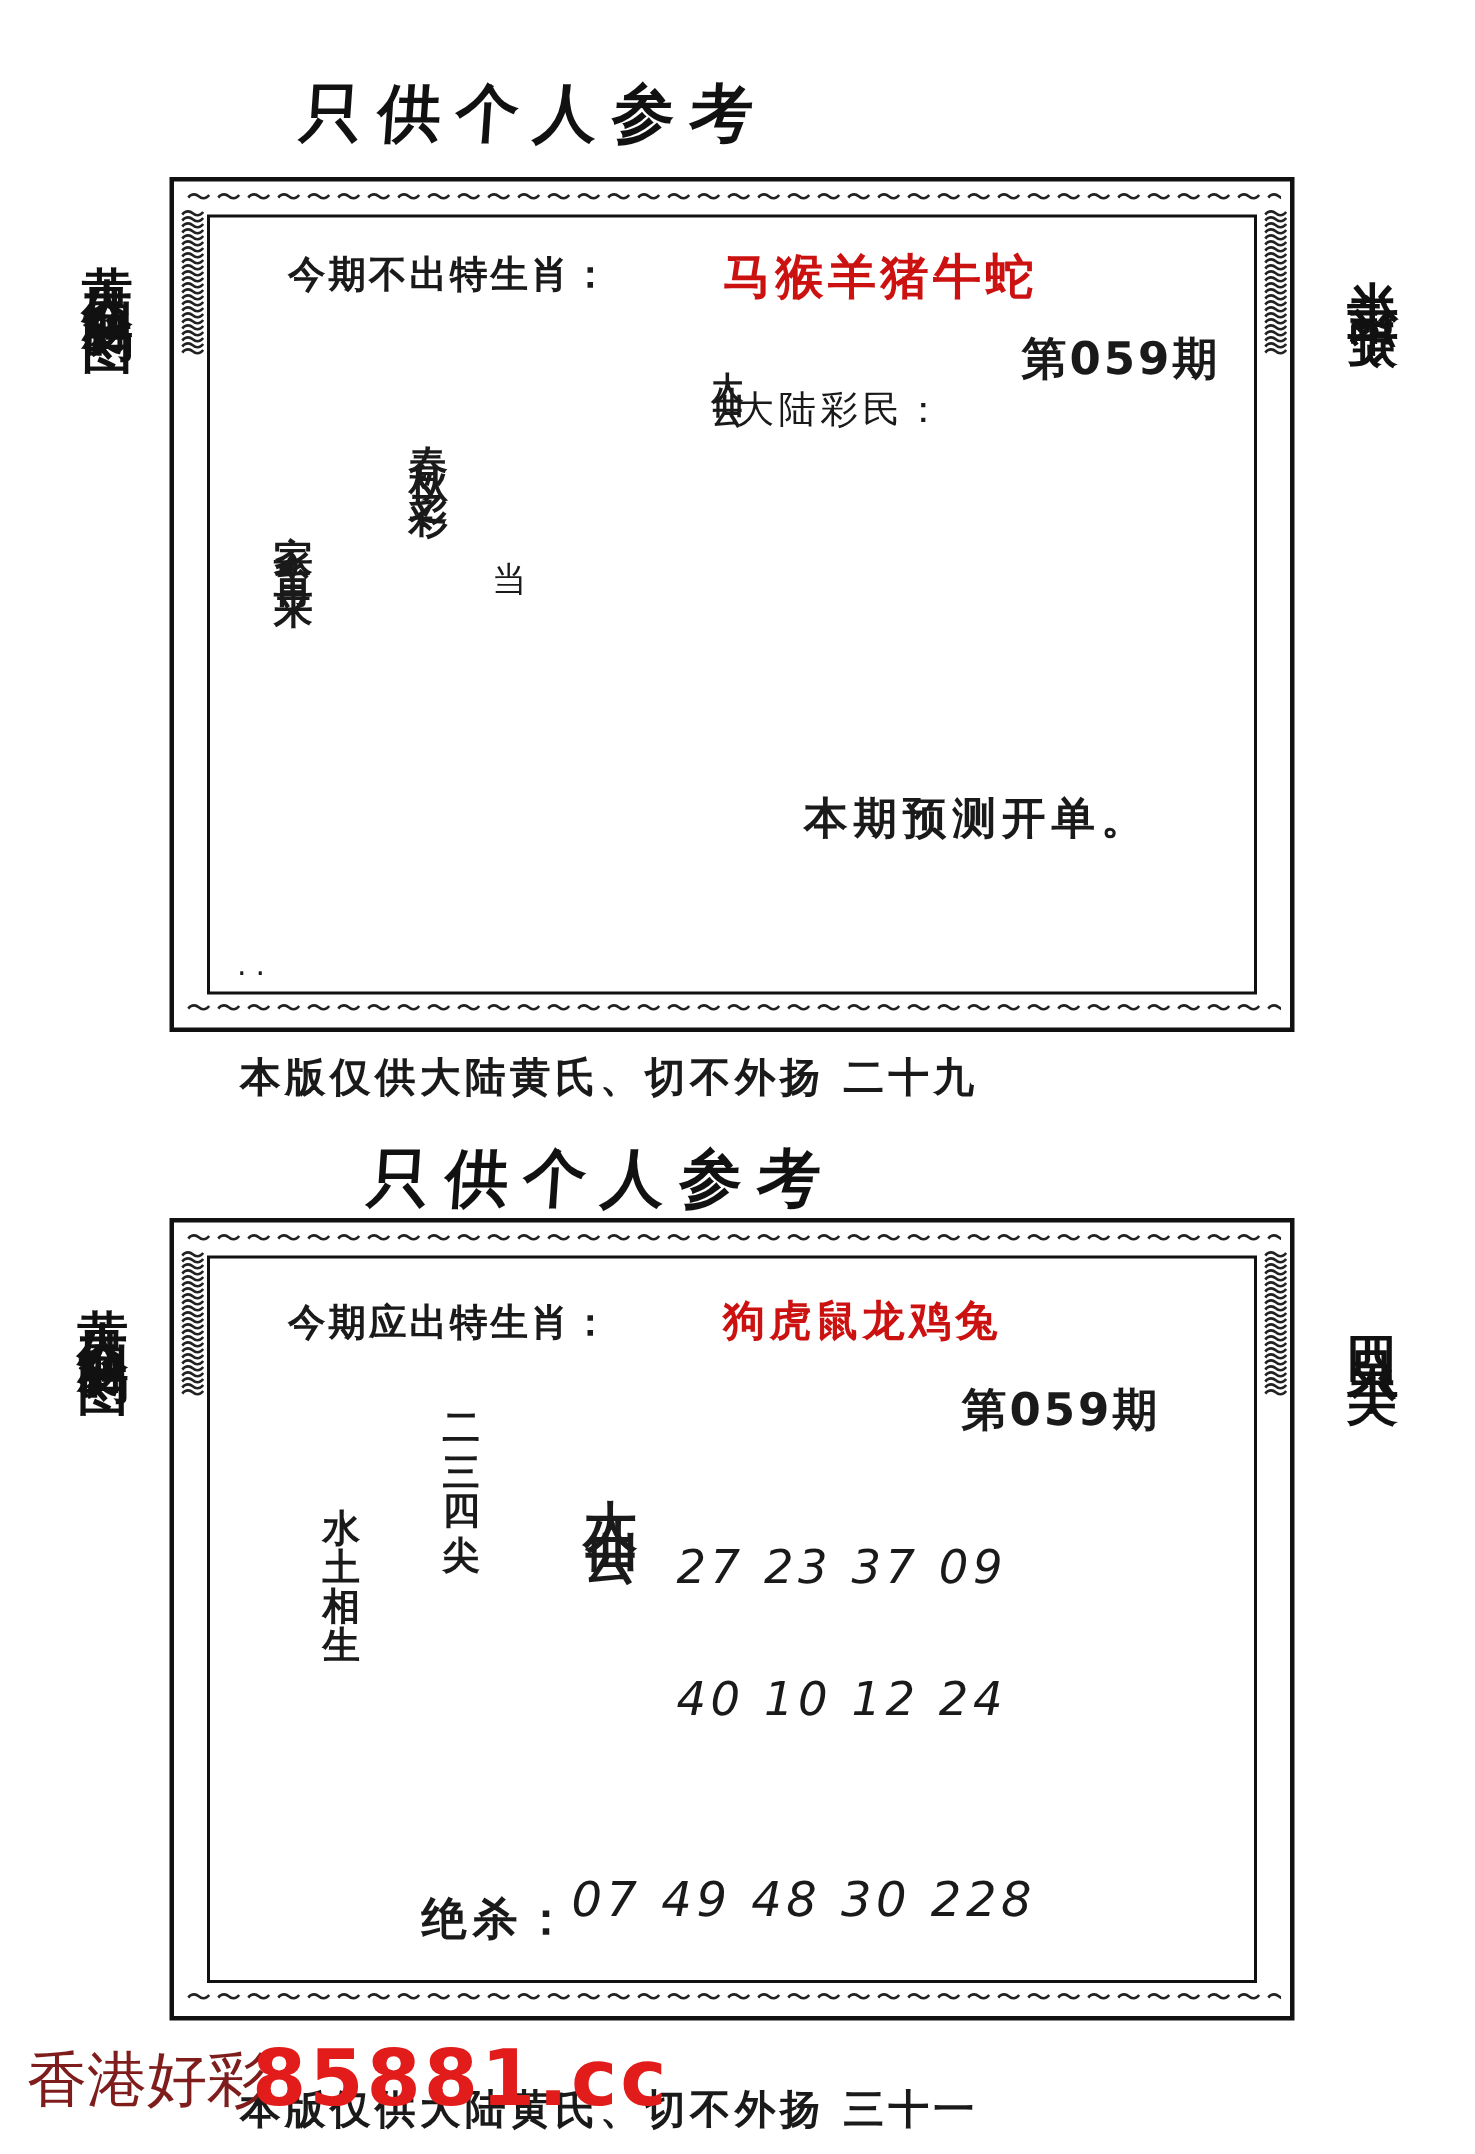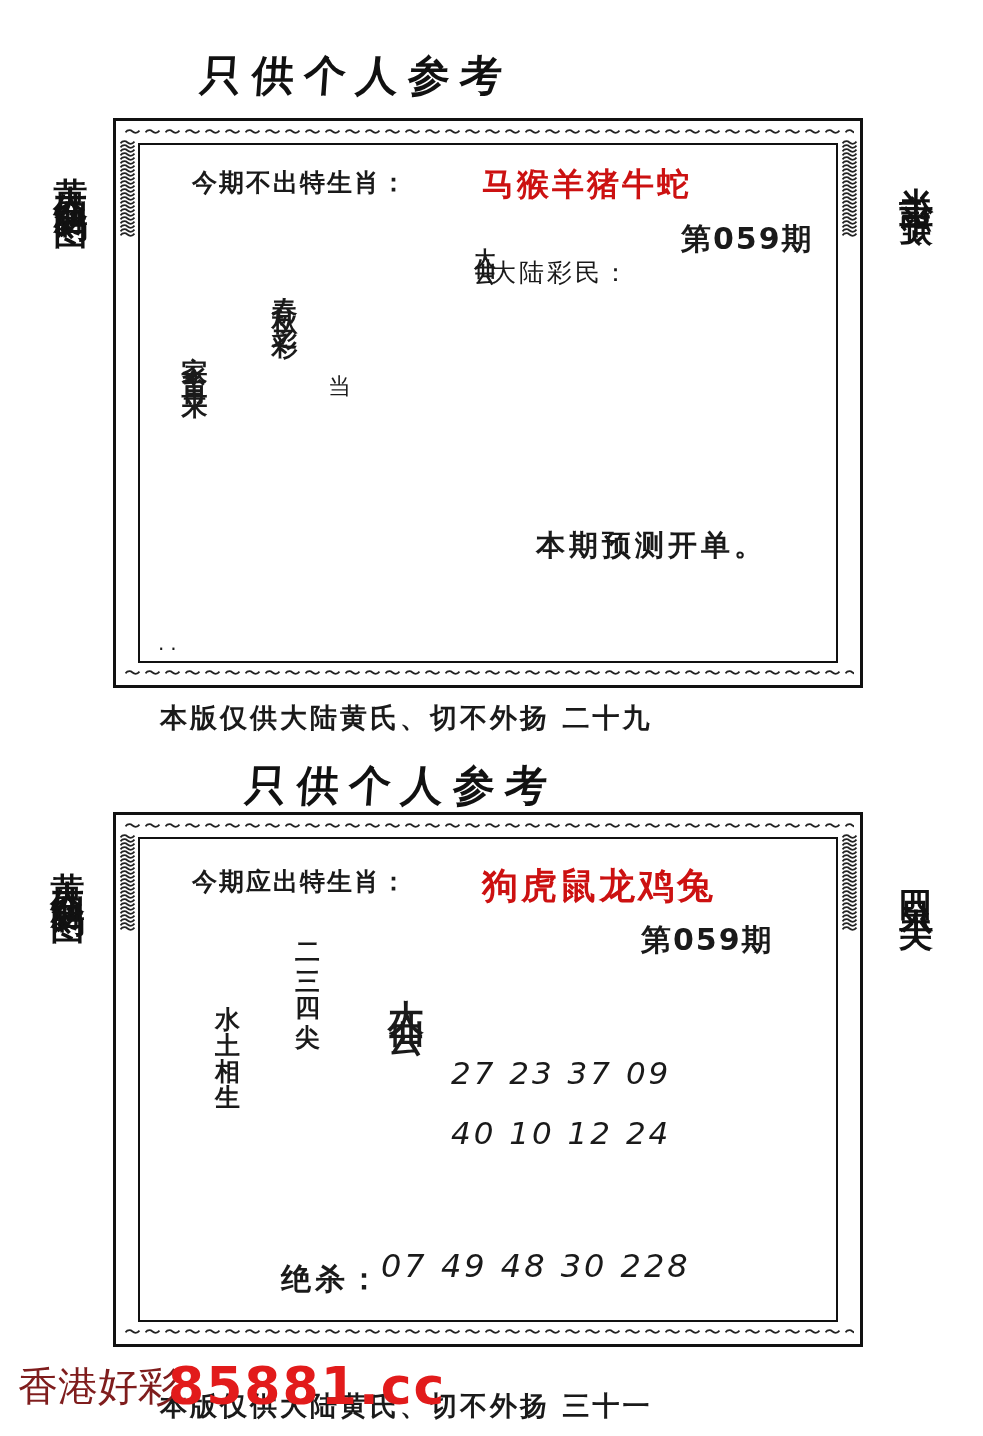--- a/index.html
+++ b/index.html
@@ -213,32 +213,32 @@
   <div class="side-label mirror" style="top:865px; right:45px;">四尺半尖</div>
 
   <div class="panel" style="top:812px; left:113px; width:750px; height:535px;">
     <div class="squiggle top">〜〜〜〜〜〜〜〜〜〜〜〜〜〜〜〜〜〜〜〜〜〜〜〜〜〜〜〜〜〜〜〜〜〜〜〜〜〜〜〜〜〜</div>
     <div class="squiggle bottom">〜〜〜〜〜〜〜〜〜〜〜〜〜〜〜〜〜〜〜〜〜〜〜〜〜〜〜〜〜〜〜〜〜〜〜〜〜〜〜〜〜〜</div>
     <div class="squiggle left">〜〜〜〜〜〜〜〜〜〜〜〜〜〜〜〜〜〜〜〜〜〜〜〜</div>
     <div class="squiggle right">〜〜〜〜〜〜〜〜〜〜〜〜〜〜〜〜〜〜〜〜〜〜〜〜</div>
     <div class="panel-inner"></div>
 
     <div class="row-head" style="top:50px; left:40px;">今期应出特生肖：</div>
-    <div class="row-head zodiac-red" style="top:47px; left:330px; font-size:36px;">狗虎鼠龙鸡兔</div>
+    <div class="row-head zodiac-red" style="top:47px; left:330px; font-size:28px;">狗虎鼠龙鸡兔</div>
 
     <div class="issue" style="top:105px; left:525px;">第059期</div>
 
     <div class="vtext" style="top:170px; left:95px; font-size:25px; letter-spacing:26px;">水土相生</div>
 
     <div class="vtext" style="top:110px; left:175px; font-size:25px; letter-spacing:26px;">二三四尖</div>
 
     <div class="vtext" style="top:155px; left:265px; font-size:36px; letter-spacing:14px;">大仙云</div>
 
 
-    <div class="nums" style="top:240px; left:335px;">27 23 37 09</div>
+    <div class="nums" style="top:212px; left:335px;">27 23 37 09</div>
 
     <div class="nums" style="top:300px; left:335px;">40 10 12 24</div>
 
     <div class="big-hand" style="top:444px; left:165px; font-size:30px;font-family:Liberation Serif, serif;">绝杀：</div>
 
     <div class="nums" style="top:432px; left:265px; font-size:32px;text-align:center;">07 49 48 30 228</div>
   </div>
 
   <div class="footer-line" style="top:1388px; left:160px;">本版仅供大陆黄氏、切不外扬 三十一</div>
 

